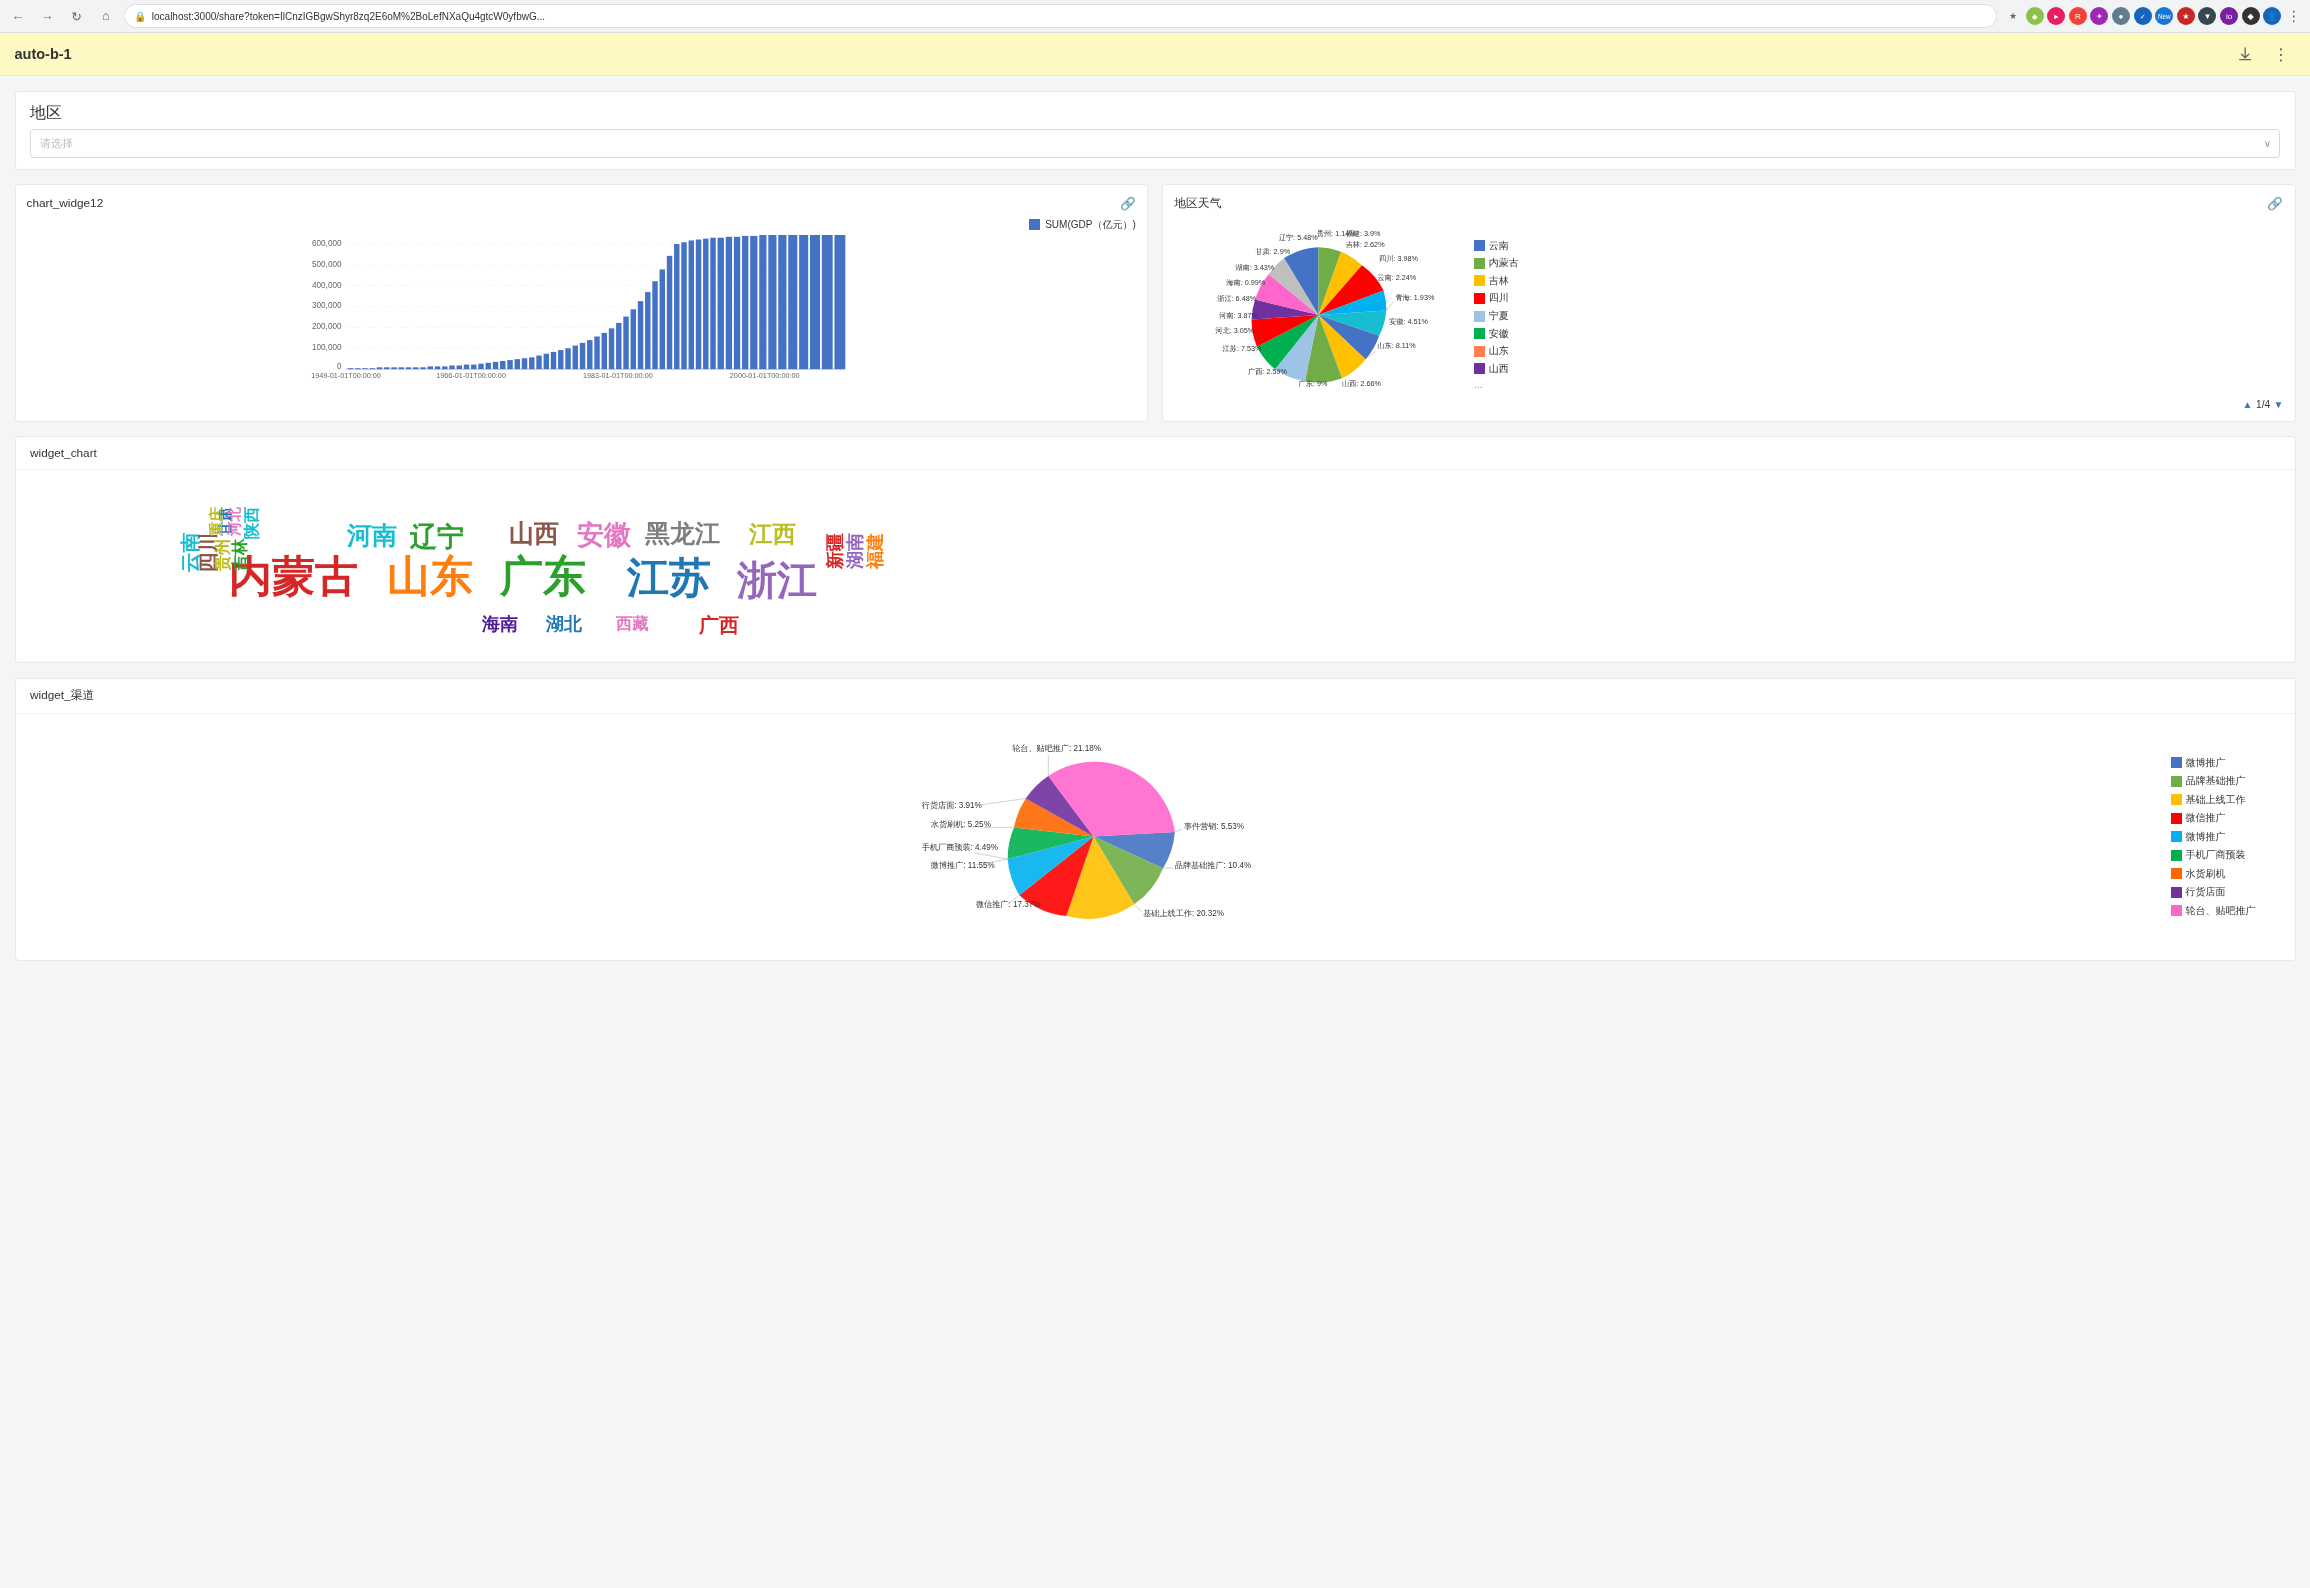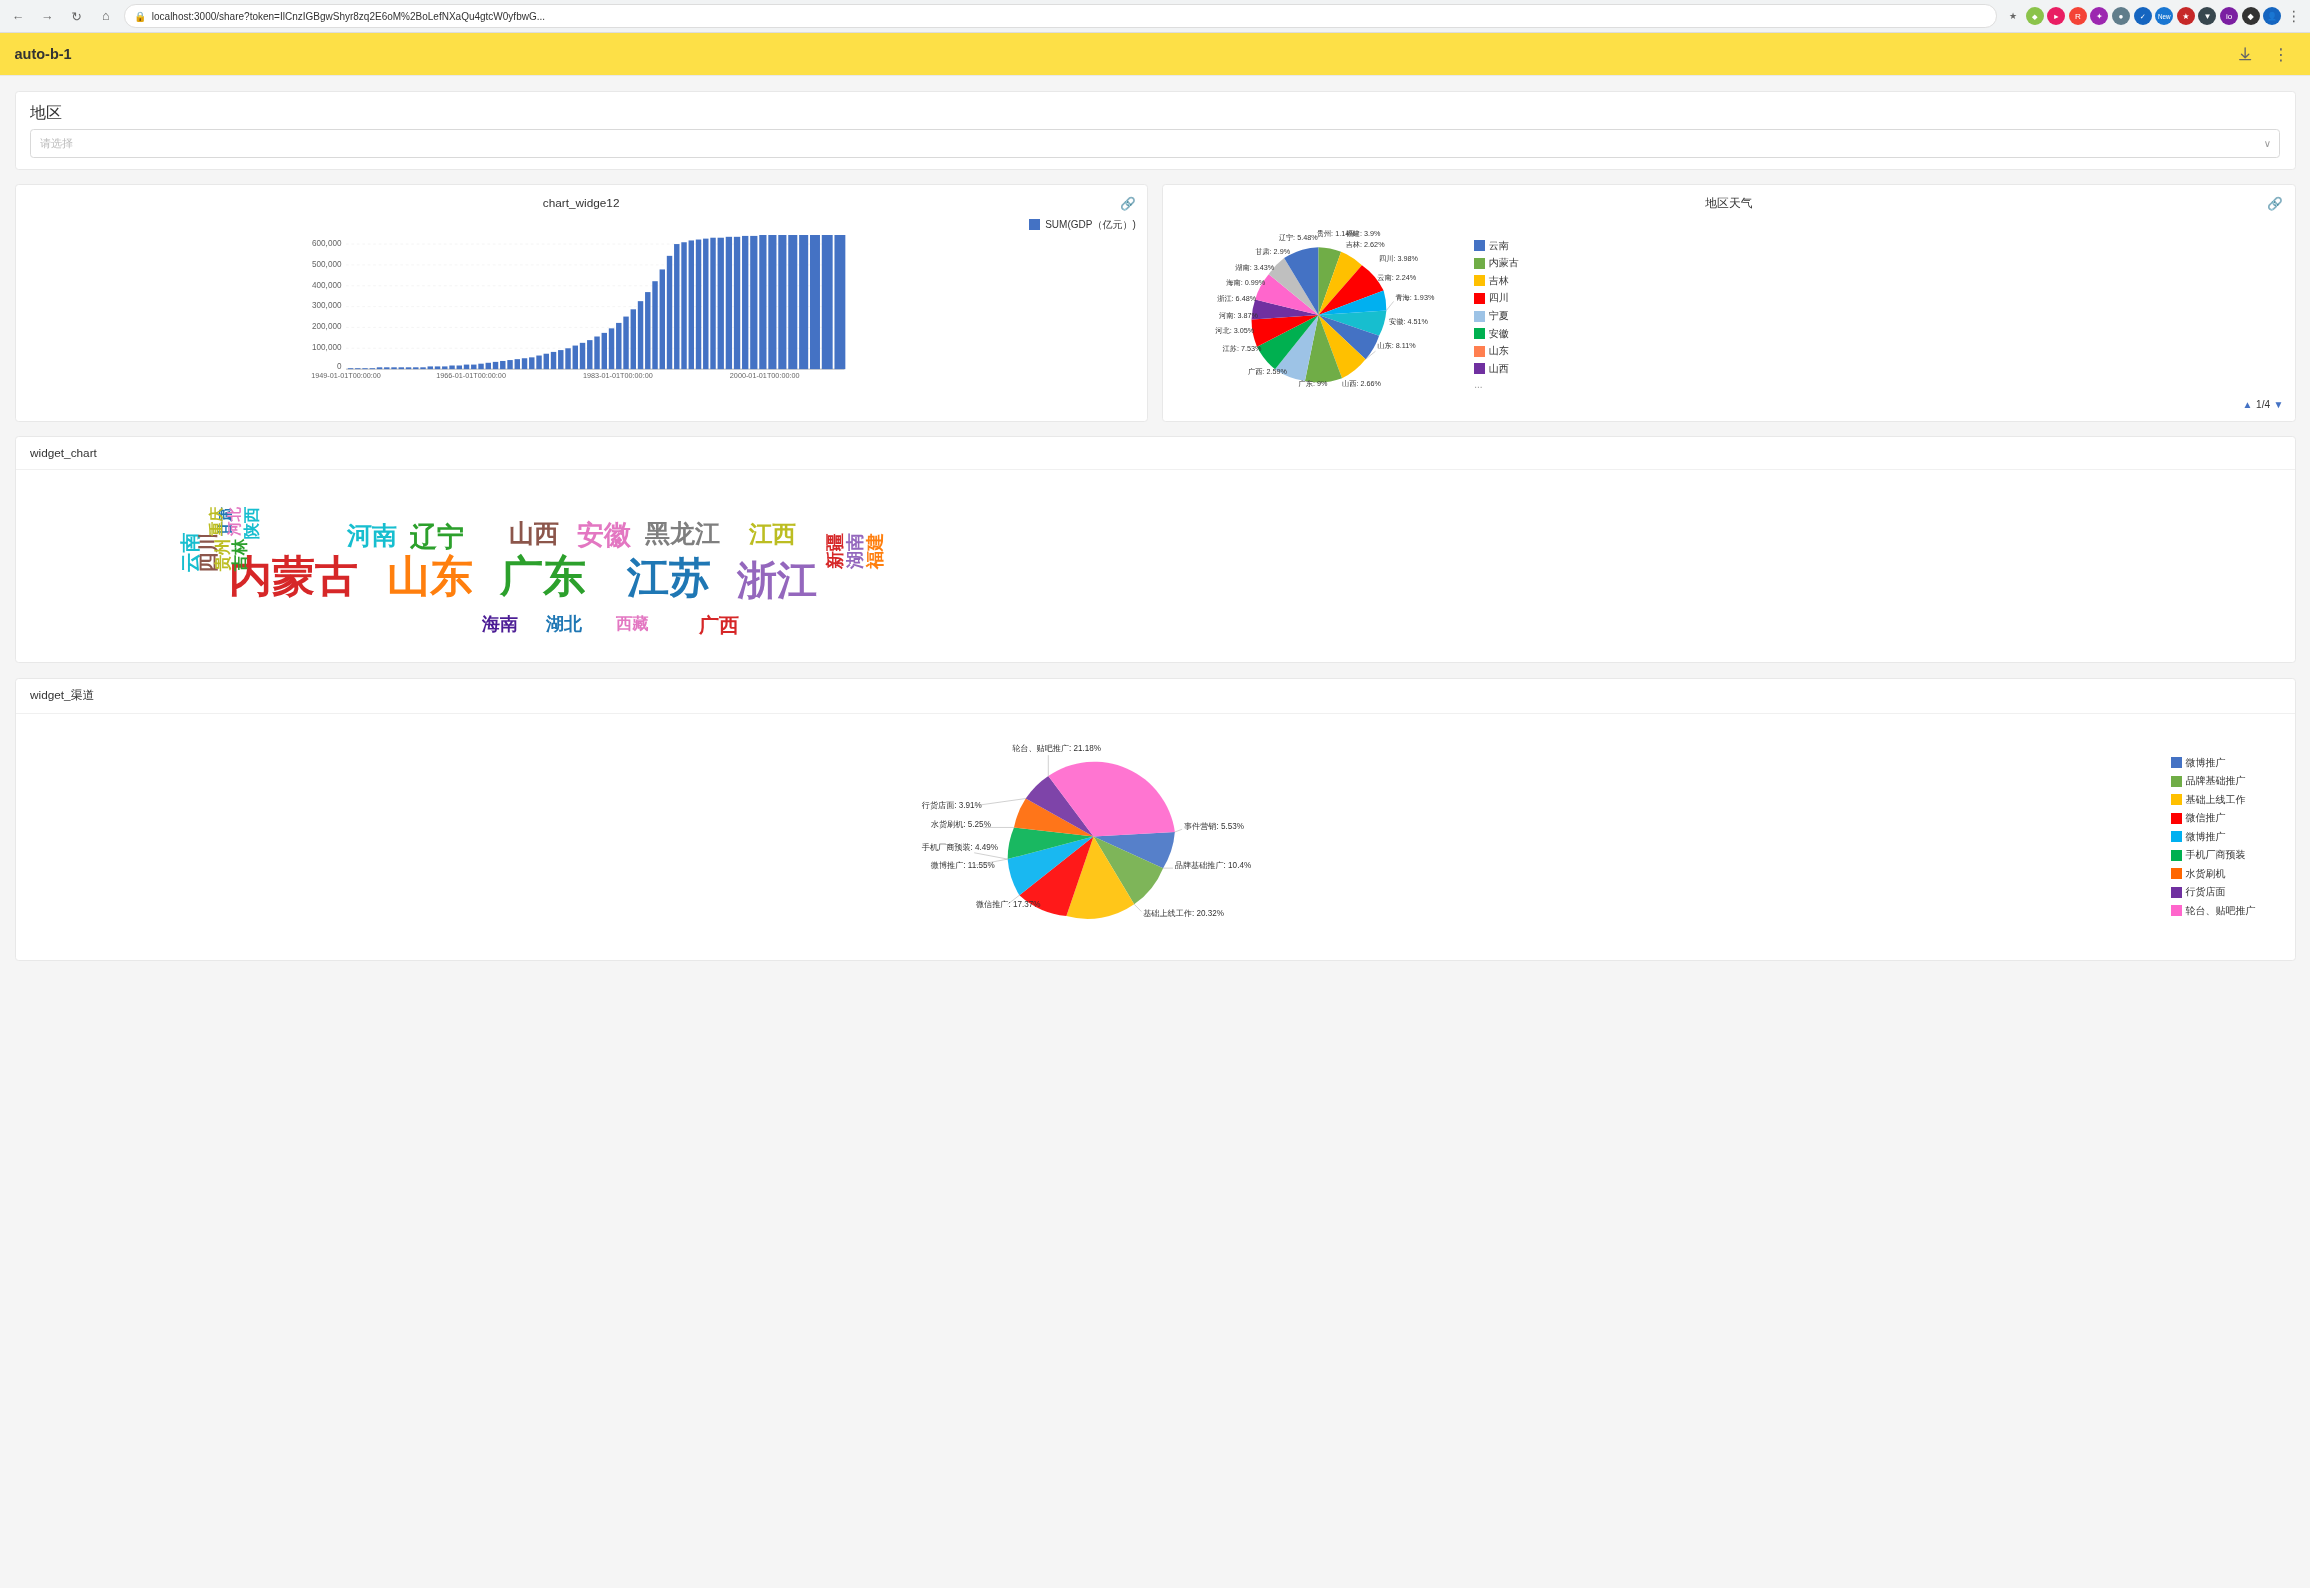--- a/index.html
+++ b/index.html
@@ -35,21 +35,21 @@
       padding: 0 9px;
       font-size: 10px;
       color: #333;
       gap: 5.4px;
     }
     .browser-icons { display: flex; gap: 3.6px; align-items: center; }
     .browser-icon { width: 18px; height: 18px; border-radius: 50%; display: flex; align-items: center; justify-content: center; font-size: 9px; cursor: pointer; }
 
     
     .app-header {
-      background: #fde047;
+      background: #fef9c3;
       height: 43px;
       display: flex;
       align-items: center;
       justify-content: space-between;
       padding: 0 14.5px;
       border-bottom: 0.9px solid #e8e8e8;
     }
     .app-title { font-size: 14.5px; font-weight: 600; color: #333; }
     .header-actions { display: flex; gap: 7.2px; align-items: center; }
     .header-btn {
@@ -104,21 +104,20 @@
       font-size: 10px;
       pointer-events: none;
     }
 
     
     .charts-row {
       display: grid;
       grid-template-columns: 1fr 1fr;
       gap: 14.5px;
       margin-bottom: 14.5px;
-      text-align: center;
     }
 
     .chart-card {
       background: #fff;
       border: 0.9px solid #e8e8e8;
       border-radius: 3.6px;
       padding: 11px;
       position: relative;
     }
     .chart-title {

